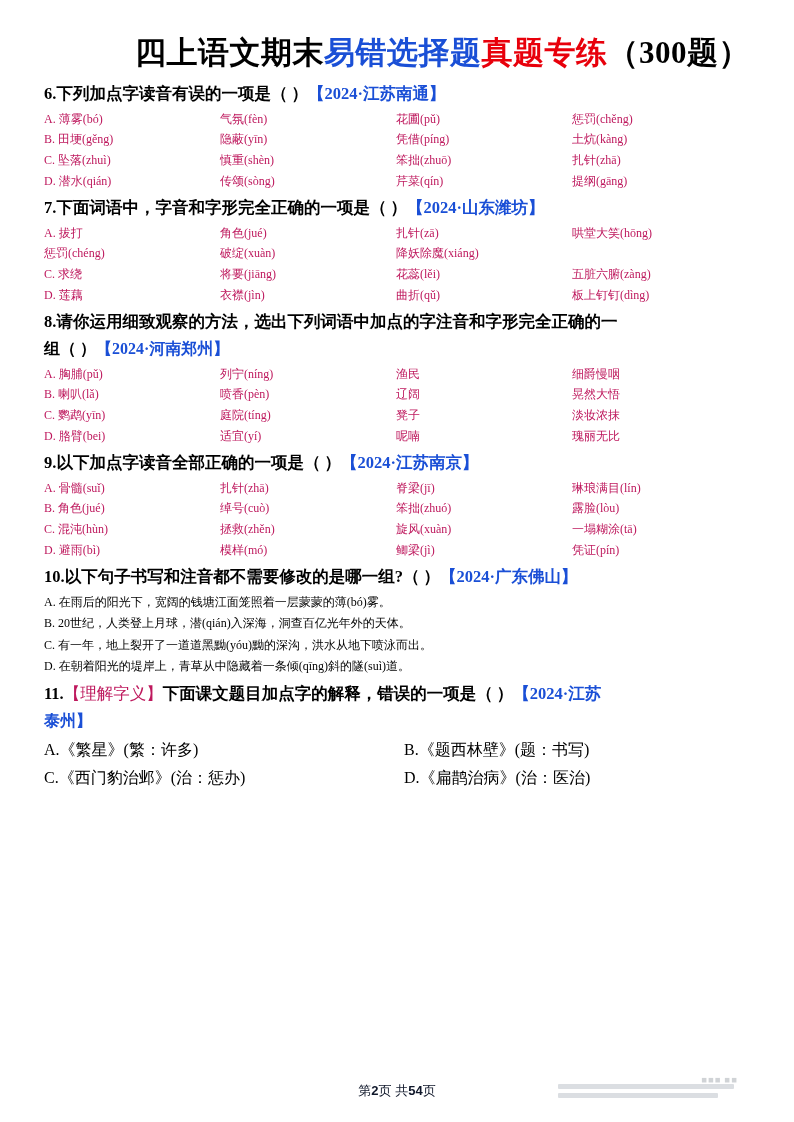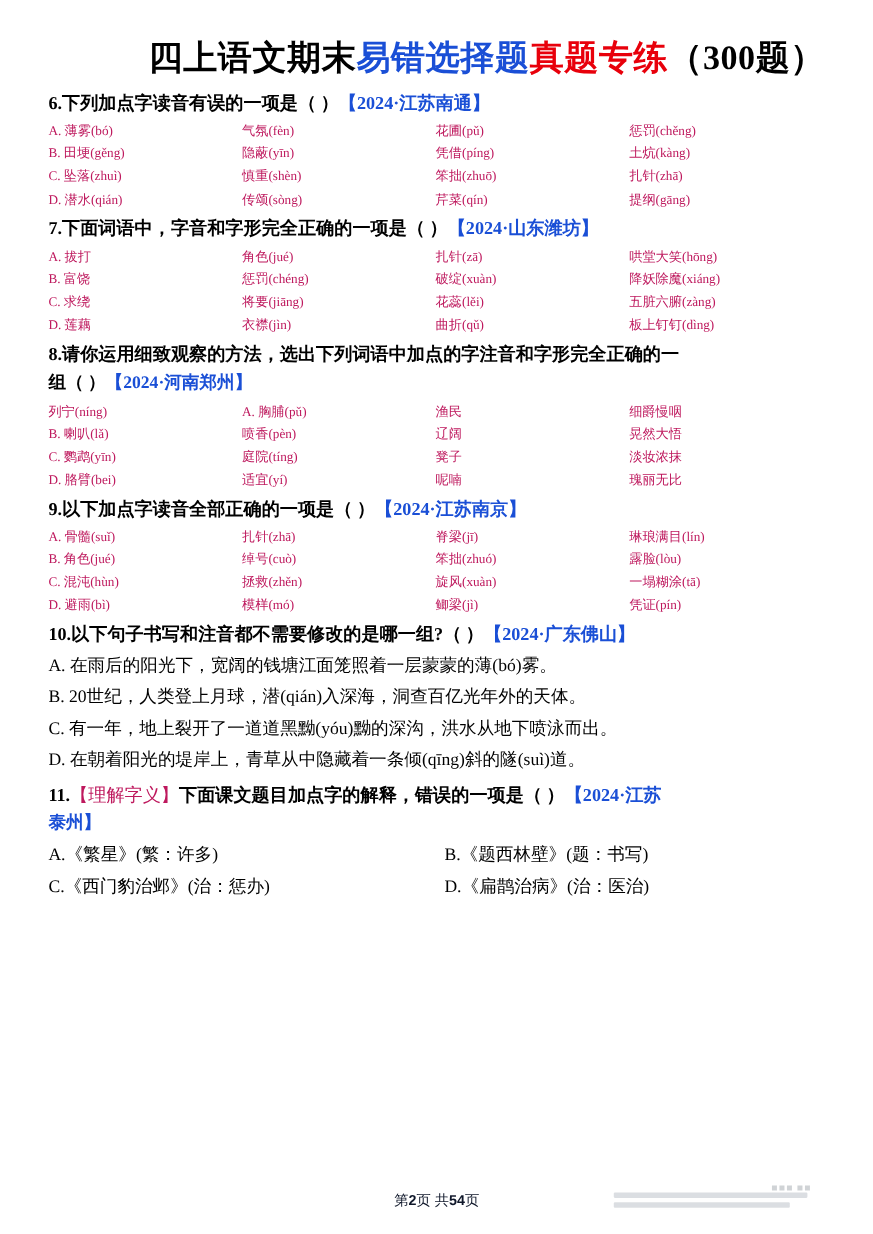--- a/index.html
+++ b/index.html
@@ -85,21 +85,21 @@
     display: flex;
     font-size: 16px;
     line-height: 1.8;
     color: #000;
   }
   .opt-row2 .cellA { width: 360px; }
   .opt-row2 .cellB { width: 340px; }
 
   
   .opt-line {
-    font-size: 16px;
+    font-size: 12px;
     line-height: 1.78;
     color: #000;
   }
 
   
   .footer {
     position: absolute;
     left: 0;
     right: 0;
     bottom: 22px;
@@ -176,21 +176,20 @@
     <div class="q-stem">
       <span>7.</span><span>下面词语中，字音和字形完全正确的一项是（    ）</span><span class="src">【2024·山东潍坊】</span>
     </div>
     <div class="opt-row">
       <span class="cell c1">A. 拔打</span>
       <span class="cell c2">角色(jué)</span>
       <span class="cell c3">扎针(zā)</span>
       <span class="cell c4">哄堂大笑(hōng)</span>
     </div>
     <div class="opt-row">
-      <span class="cell c1">B. 富饶</span>
       <span class="cell c2">惩罚(chéng)</span>
       <span class="cell c3">破绽(xuàn)</span>
       <span class="cell c4">降妖除魔(xiáng)</span>
     </div>
     <div class="opt-row">
       <span class="cell c1">C. 求绕</span>
       <span class="cell c2">将要(jiāng)</span>
       <span class="cell c3">花蕊(lěi)</span>
       <span class="cell c4">五脏六腑(zàng)</span>
     </div>
@@ -203,22 +202,22 @@
   </div>
 
   <div class="q-block">
     <div class="q-stem">
       <span>8.</span><span>请你运用细致观察的方法，选出下列词语中加点的字注音和字形完全正确的一</span>
     </div>
     <div class="q-stem-cont">
       <span class="lead-black">组（    ）</span><span class="src">【2024·河南郑州】</span>
     </div>
     <div class="opt-row">
+      <span class="cell c1">A. 胸脯(pǔ)</span>
       <span class="cell c2">列宁(níng)</span>
-      <span class="cell c1">A. 胸脯(pǔ)</span>
       <span class="cell c3">渔民</span>
       <span class="cell c4">细爵慢咽</span>
     </div>
     <div class="opt-row">
       <span class="cell c1">B. 喇叭(lǎ)</span>
       <span class="cell c2">喷香(pèn)</span>
       <span class="cell c3">辽阔</span>
       <span class="cell c4">晃然大悟</span>
     </div>
     <div class="opt-row">

